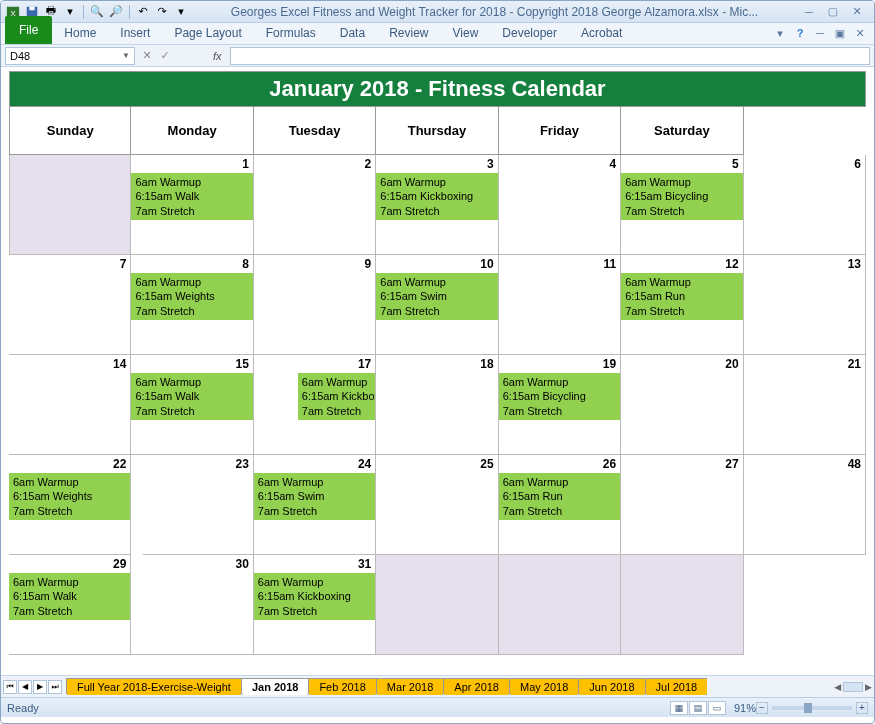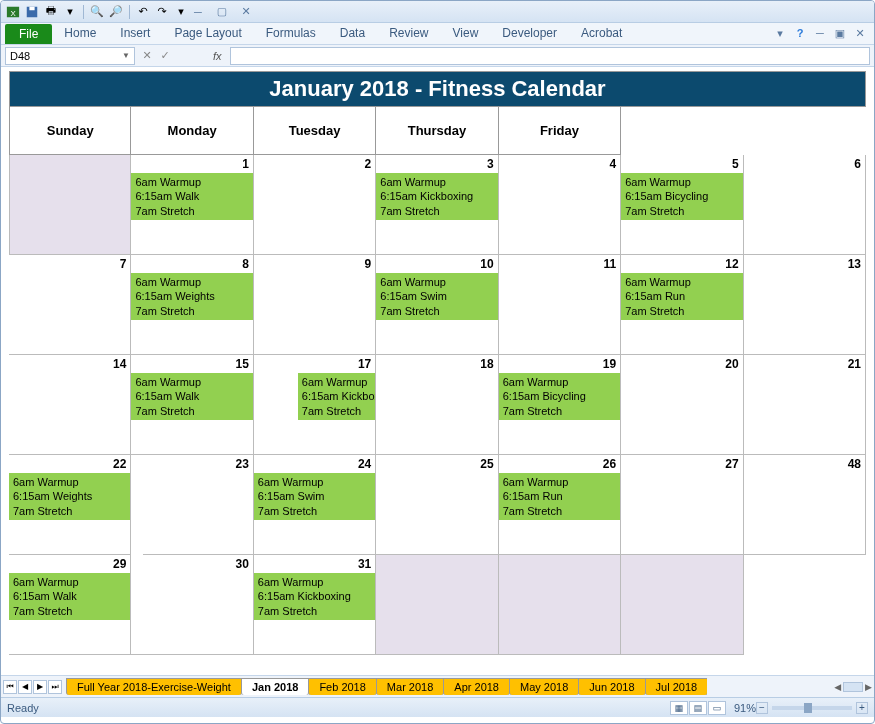--- a/index.html
+++ b/index.html
@@ -7,34 +7,34 @@
 
 .titlebar { height: 22px; background: linear-gradient(#e8f0f9, #d5e3f3); display: flex; align-items: center; padding: 0 4px; border-bottom: 1px solid #b8cde4; }
 .titlebar .qat { display: flex; gap: 3px; align-items: center; }
 .qat-icon { width: 16px; height: 16px; display: flex; align-items: center; justify-content: center; font-size: 11px; cursor: pointer; }
 .qat-sep { width: 1px; height: 14px; background: #a0b8d4; margin: 0 2px; }
 .titlebar .title { flex: 1; text-align: center; color: #4a6a8f; font-size: 12px; white-space: nowrap; overflow: hidden; text-overflow: ellipsis; }
 .win-controls { display: flex; gap: 6px; padding-right: 4px; }
 .win-btn { width: 18px; height: 14px; display: flex; align-items: center; justify-content: center; cursor: pointer; color: #5a7aa0; }
 
 .ribbon-tabs { height: 22px; background: #f0f5fb; display: flex; align-items: flex-end; padding-left: 4px; border-bottom: 1px solid #c5d6ea; position: relative; }
-.file-tab { background: #1a8a1a; color: #fff; padding: 3px 14px; font-size: 12px; border-radius: 2px 2px 0 0; height: 20px; display: flex; align-items: center; cursor: pointer; }
+.file-tab { background: #1a8a1a; color: #fff; padding: 3px 14px; font-size: 12px; border-radius: 2px 2px 0 0; height: 28px; display: flex; align-items: center; cursor: pointer; }
 .rtab { padding: 4px 12px; font-size: 12px; color: #3a5a7f; cursor: pointer; }
 .ribbon-right { position: absolute; right: 6px; top: 2px; display: flex; gap: 4px; }
 .ribbon-right span { width: 16px; height: 16px; display: flex; align-items: center; justify-content: center; cursor: pointer; color: #5a7aa0; }
 
 .formula-row { height: 22px; background: #eef3fa; border-bottom: 1px solid #c5d6ea; display: flex; align-items: center; padding: 2px 4px; gap: 4px; }
 .name-box { width: 130px; height: 18px; background: #fff; border: 1px solid #b0c4dc; padding: 0 4px; display: flex; align-items: center; justify-content: space-between; }
 .name-box .dd { color: #666; font-size: 8px; }
 .fx-icons { display: flex; gap: 2px; color: #888; }
 .fx-label { font-style: italic; color: #555; padding: 0 4px; margin-left: 32px; }
 .formula-input { flex: 1; height: 18px; background: #fff; border: 1px solid #b0c4dc; }
 
 .sheet-area { position: relative; height: 608px; background: #fff; padding: 4px 8px 0 8px; overflow: hidden; }
-.cal-header { background: #0c4a6e; color: #fff; text-align: center; font-size: 22px; font-weight: bold; padding: 4px 0; border: 1px solid #999; }
+.cal-header { background: #15803d; color: #fff; text-align: center; font-size: 22px; font-weight: bold; padding: 4px 0; border: 1px solid #999; }
 .day-headers { display: grid; grid-template-columns: repeat(7, 1fr); }
 .day-headers div { border: 1px solid #999; border-top: none; text-align: center; font-weight: bold; font-size: 13px; padding: 16px 0; background: #fff; }
 .day-headers div + div { border-left: none; }
 
 .cal-grid { display: grid; grid-template-columns: repeat(7, 1fr); grid-template-rows: repeat(5, 100px); }
 .cell { border: 1px solid #bbb; border-top: none; position: relative; background: #fff; overflow: hidden; }
 .cell + .cell { border-left: none; }
 .greycell { background: #e6e0ec; }
 .daynum { position: absolute; top: 2px; right: 4px; font-size: 12px; font-weight: bold; }
 .events { background: #92d050; padding: 2px 4px; font-size: 11px; line-height: 1.3; margin-top: 18px; }
@@ -80,20 +80,21 @@
     <span class="qat-icon">🖶</span>
     <span class="qat-icon">▾</span>
     <span class="qat-sep"></span>
     <span class="qat-icon">🔍</span>
     <span class="qat-icon">🔎</span>
     <span class="qat-sep"></span>
     <span class="qat-icon">↶</span>
     <span class="qat-icon">↷</span>
     <span class="qat-icon">▾</span>
   </div>
+  <div class="title">Georges Excel Fitness and Weight Tracker for 2018 - Copyright 2018 George Alzamora.xlsx  -  Mic...</div>
   <div class="win-controls">
     <span class="win-btn">─</span>
     <span class="win-btn">▢</span>
     <span class="win-btn">✕</span>
   </div>
 </div>
 
 <div class="ribbon-tabs">
   <div class="file-tab">File</div>
   <div id="rtabs" style="display: flex;">
@@ -130,20 +131,21 @@
 </div>
 
 <div class="sheet-area">
   <div class="cal-header">January 2018  -  Fitness Calendar</div>
   <div class="day-headers" id="dayheaders">
       <div>Sunday</div>
       <div>Monday</div>
       <div>Tuesday</div>
       <div>Thursday</div>
       <div>Friday</div>
+      <div>Saturday</div>
     </div>
   <div class="cal-grid" id="calgrid">
       <div class="cell greycell"></div>
       <div class="cell" style="border-left: none;">
         <div class="daynum">1</div>
         <div class="events">
           <div>6am Warmup</div>
           <div>6:15am Walk</div>
           <div>7am Stretch</div>
         </div>

